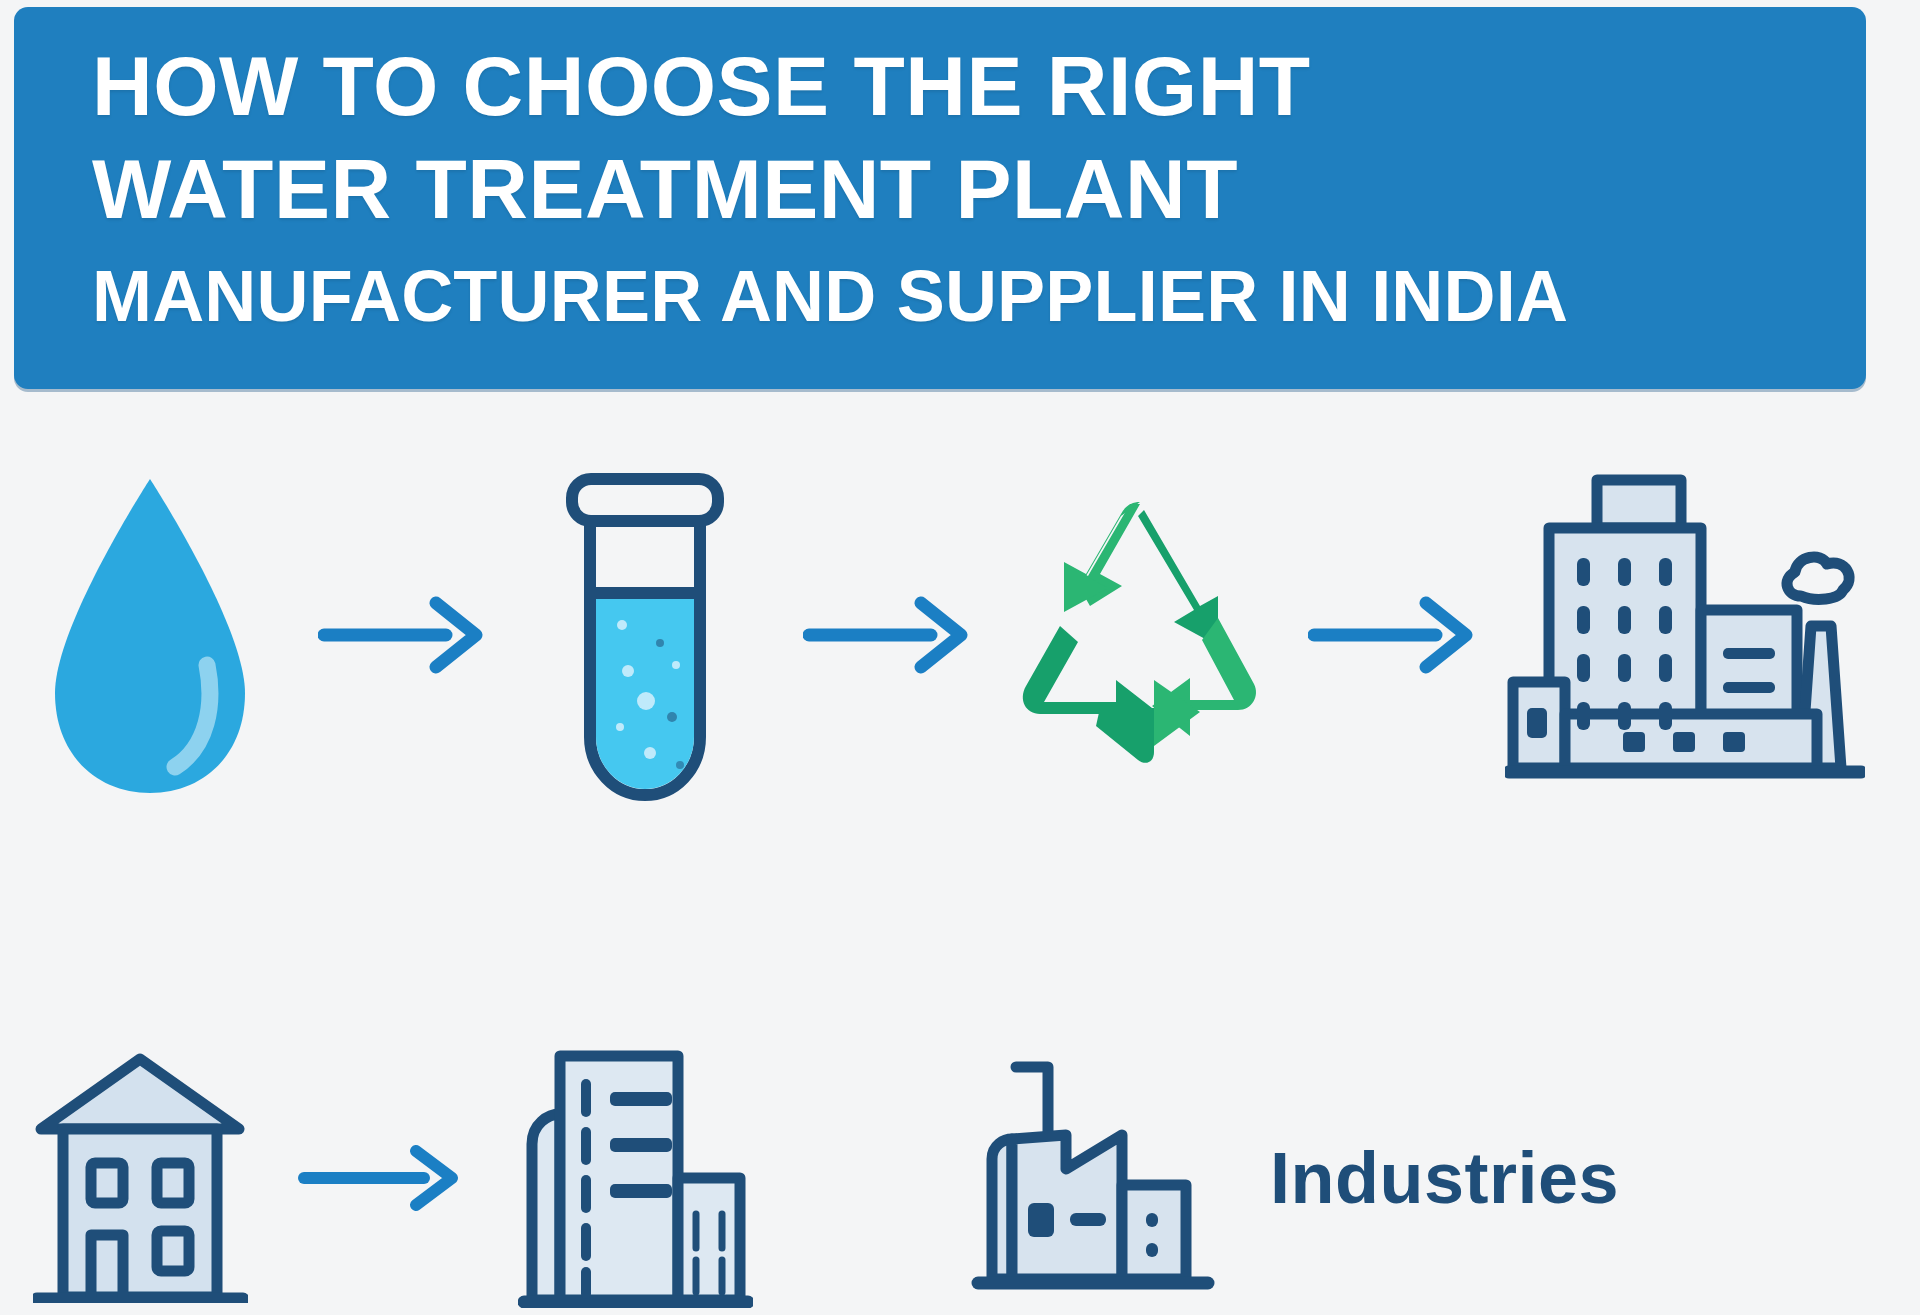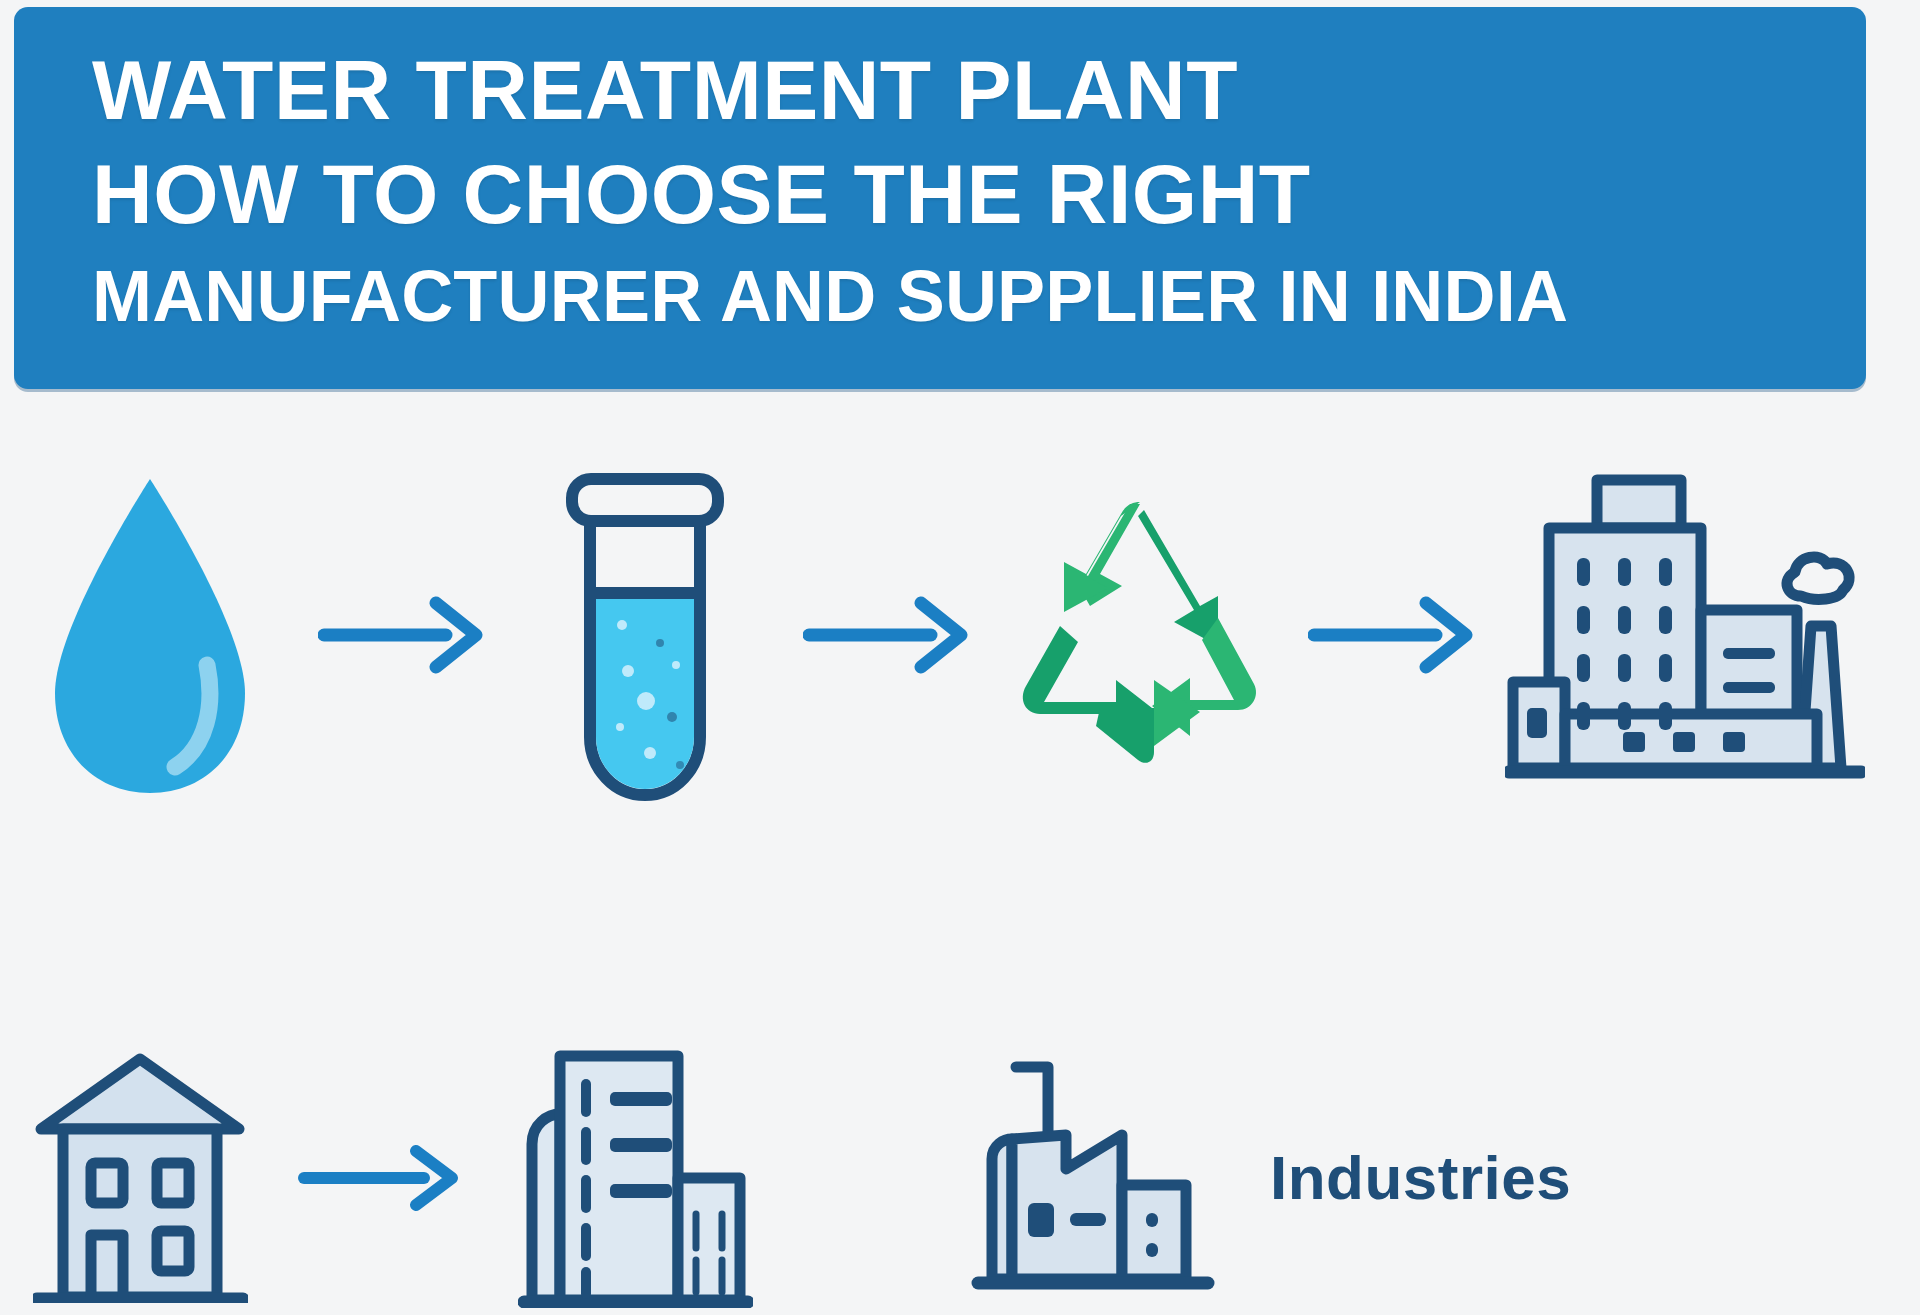--- a/index.html
+++ b/index.html
@@ -53,34 +53,34 @@
     width: 1920px; height: 275px;
     display: flex;
     align-items: center;
   }
 
   .icon-slot { display: flex; align-items: center; justify-content: center; }
   .arrow-slot { display: flex; align-items: center; justify-content: center; }
 
   .label-industries {
     color: #1f4e79;
-    font-size: 62px;
+    font-size: 72px;
     font-weight: bold;
     letter-spacing: 0.5px;
     white-space: nowrap;
   }
 </style>
 </head>
 <body>
 
 <div id="page">
 
   <div class="banner">
+    <div class="banner-line line1">HOW TO CHOOSE THE RIGHT</div>
     <div class="banner-line line2">WATER TREATMENT PLANT</div>
-    <div class="banner-line line1">HOW TO CHOOSE THE RIGHT</div>
     <div class="banner-line line3">MANUFACTURER AND SUPPLIER IN INDIA</div>
   </div>
 
   <div class="flow-row-1">
 
     <div class="icon-slot" style="width:300px;">
       <svg width="230" height="340" viewBox="0 0 230 340">
         <path d="M115 14 C115 14 20 160 20 228 C20 290 62 328 115 328 C168 328 210 290 210 228 C210 160 115 14 115 14 Z" fill="#2ba8df"></path>
         <path d="M172 200 C180 240 172 282 140 302" fill="none" stroke="#9fd9f2" stroke-width="17" stroke-linecap="round" opacity="0.85"></path>
       </svg>

